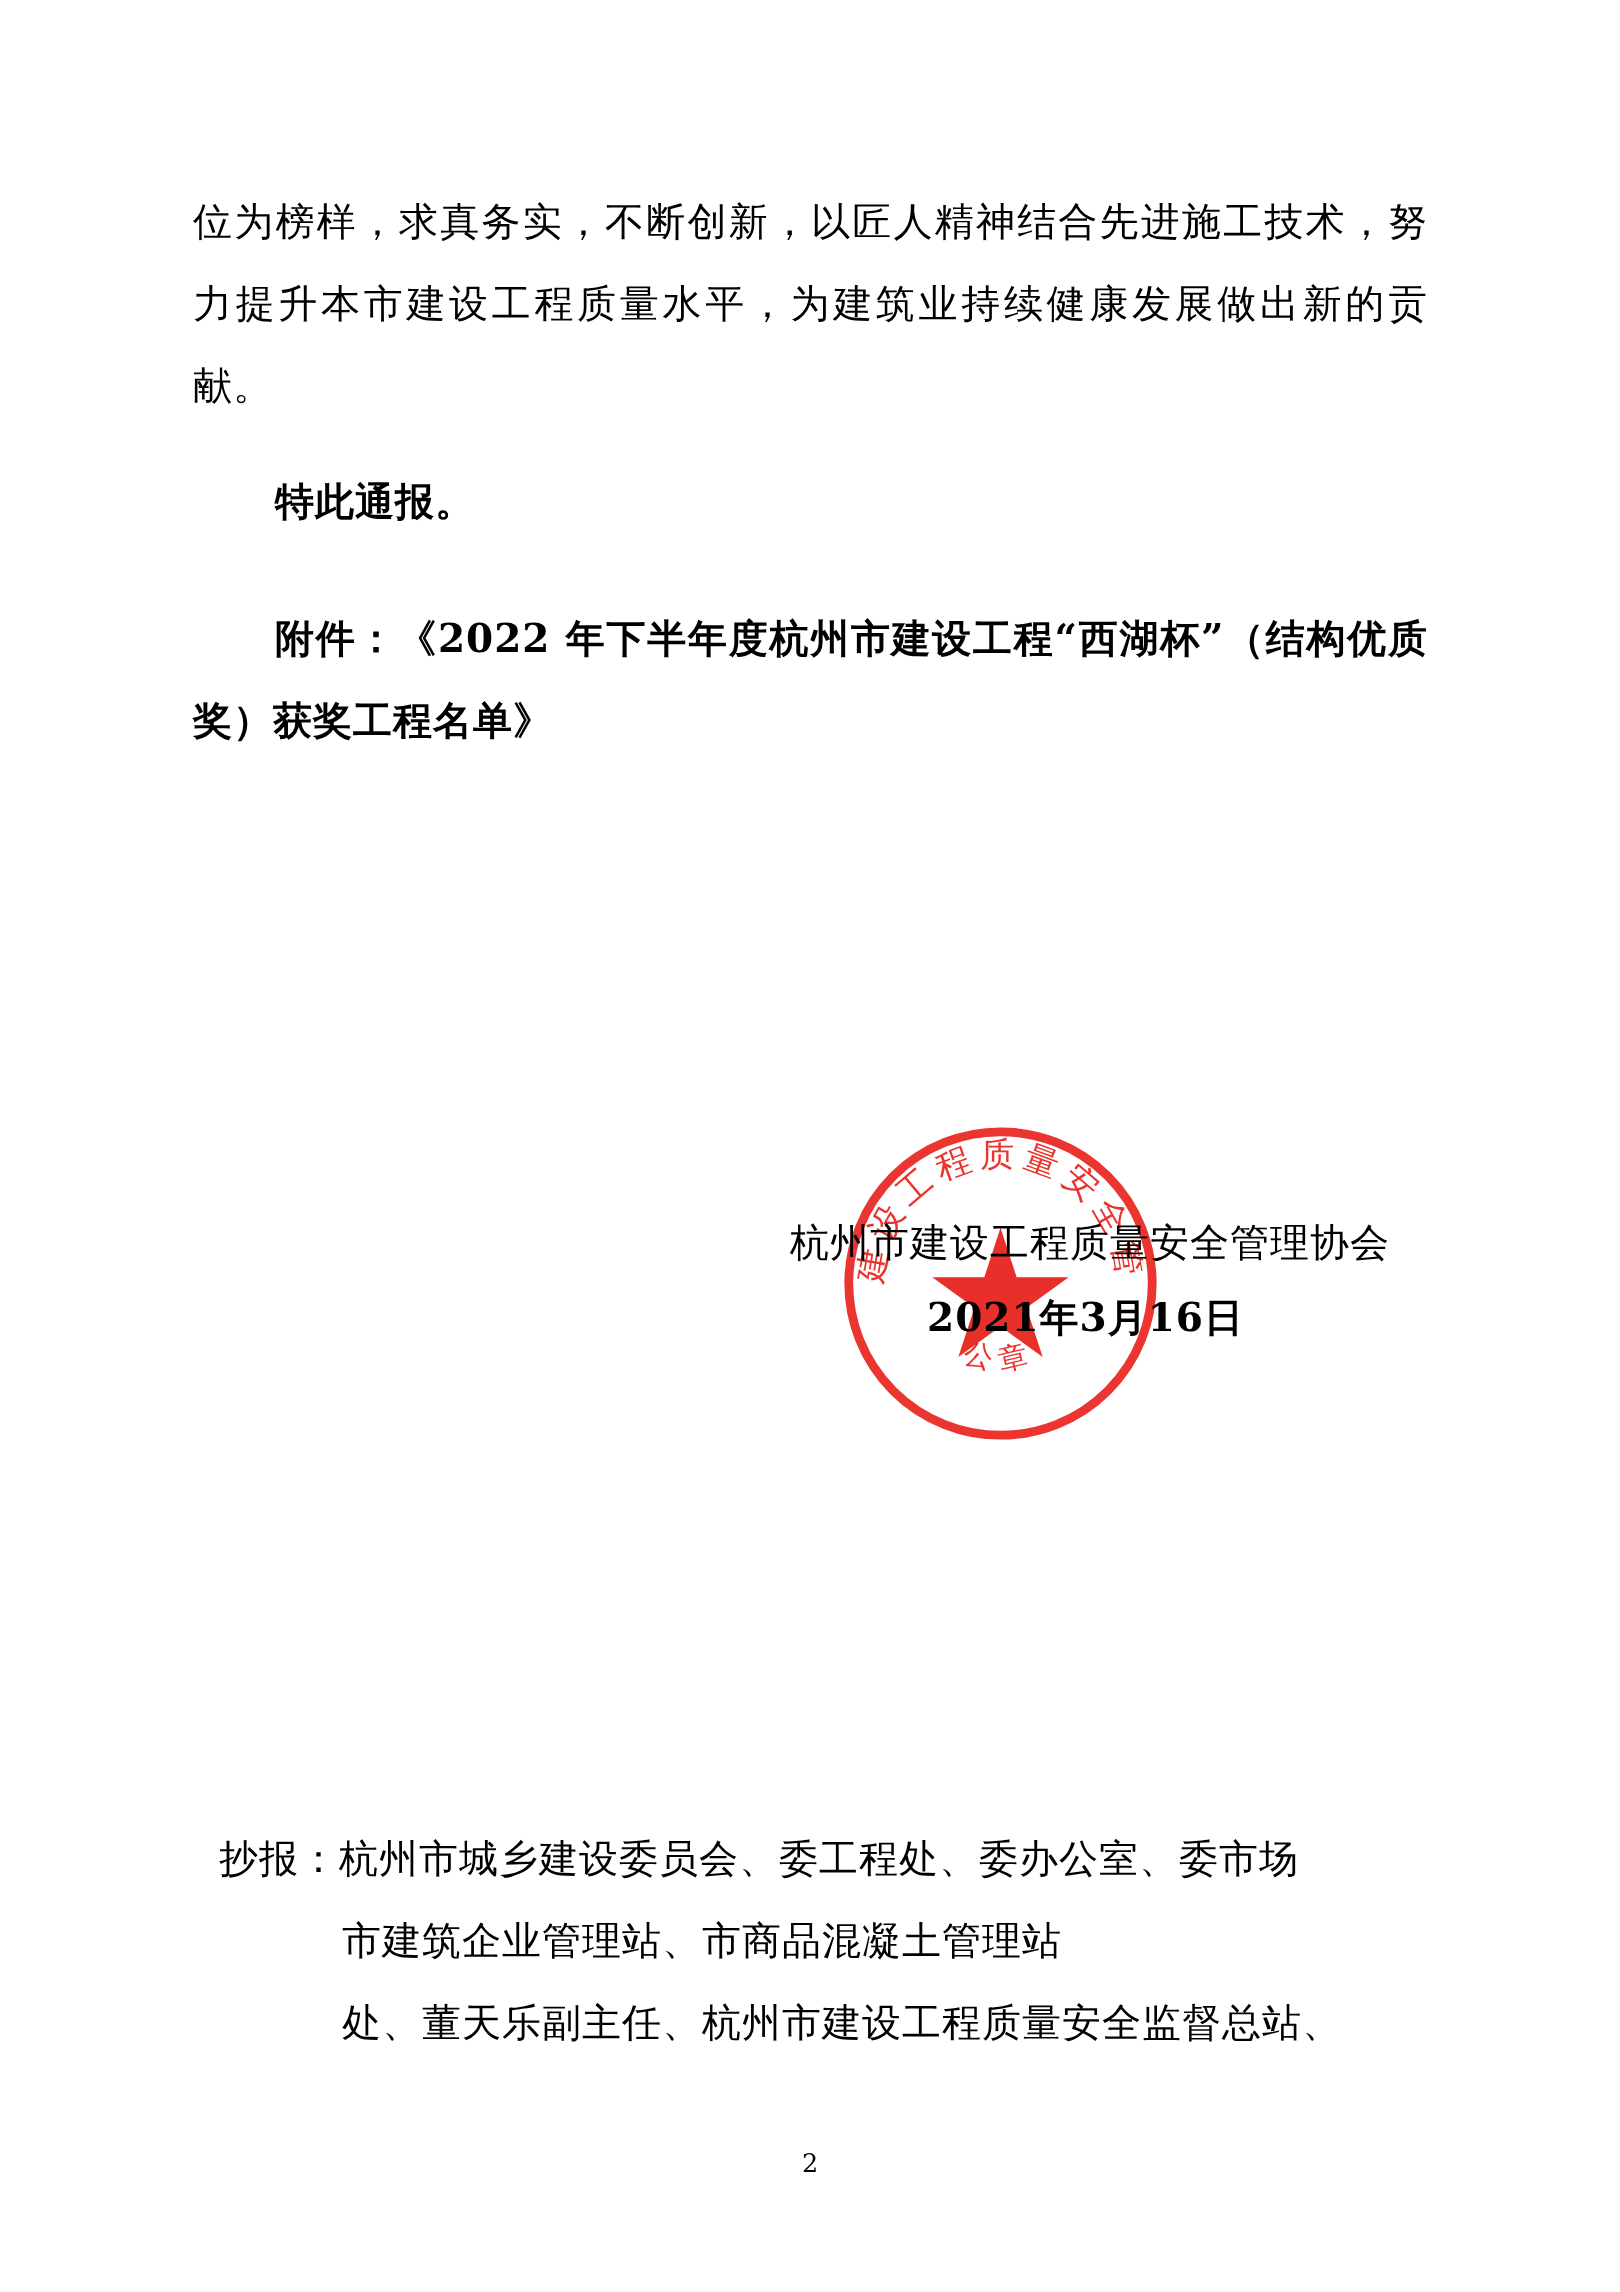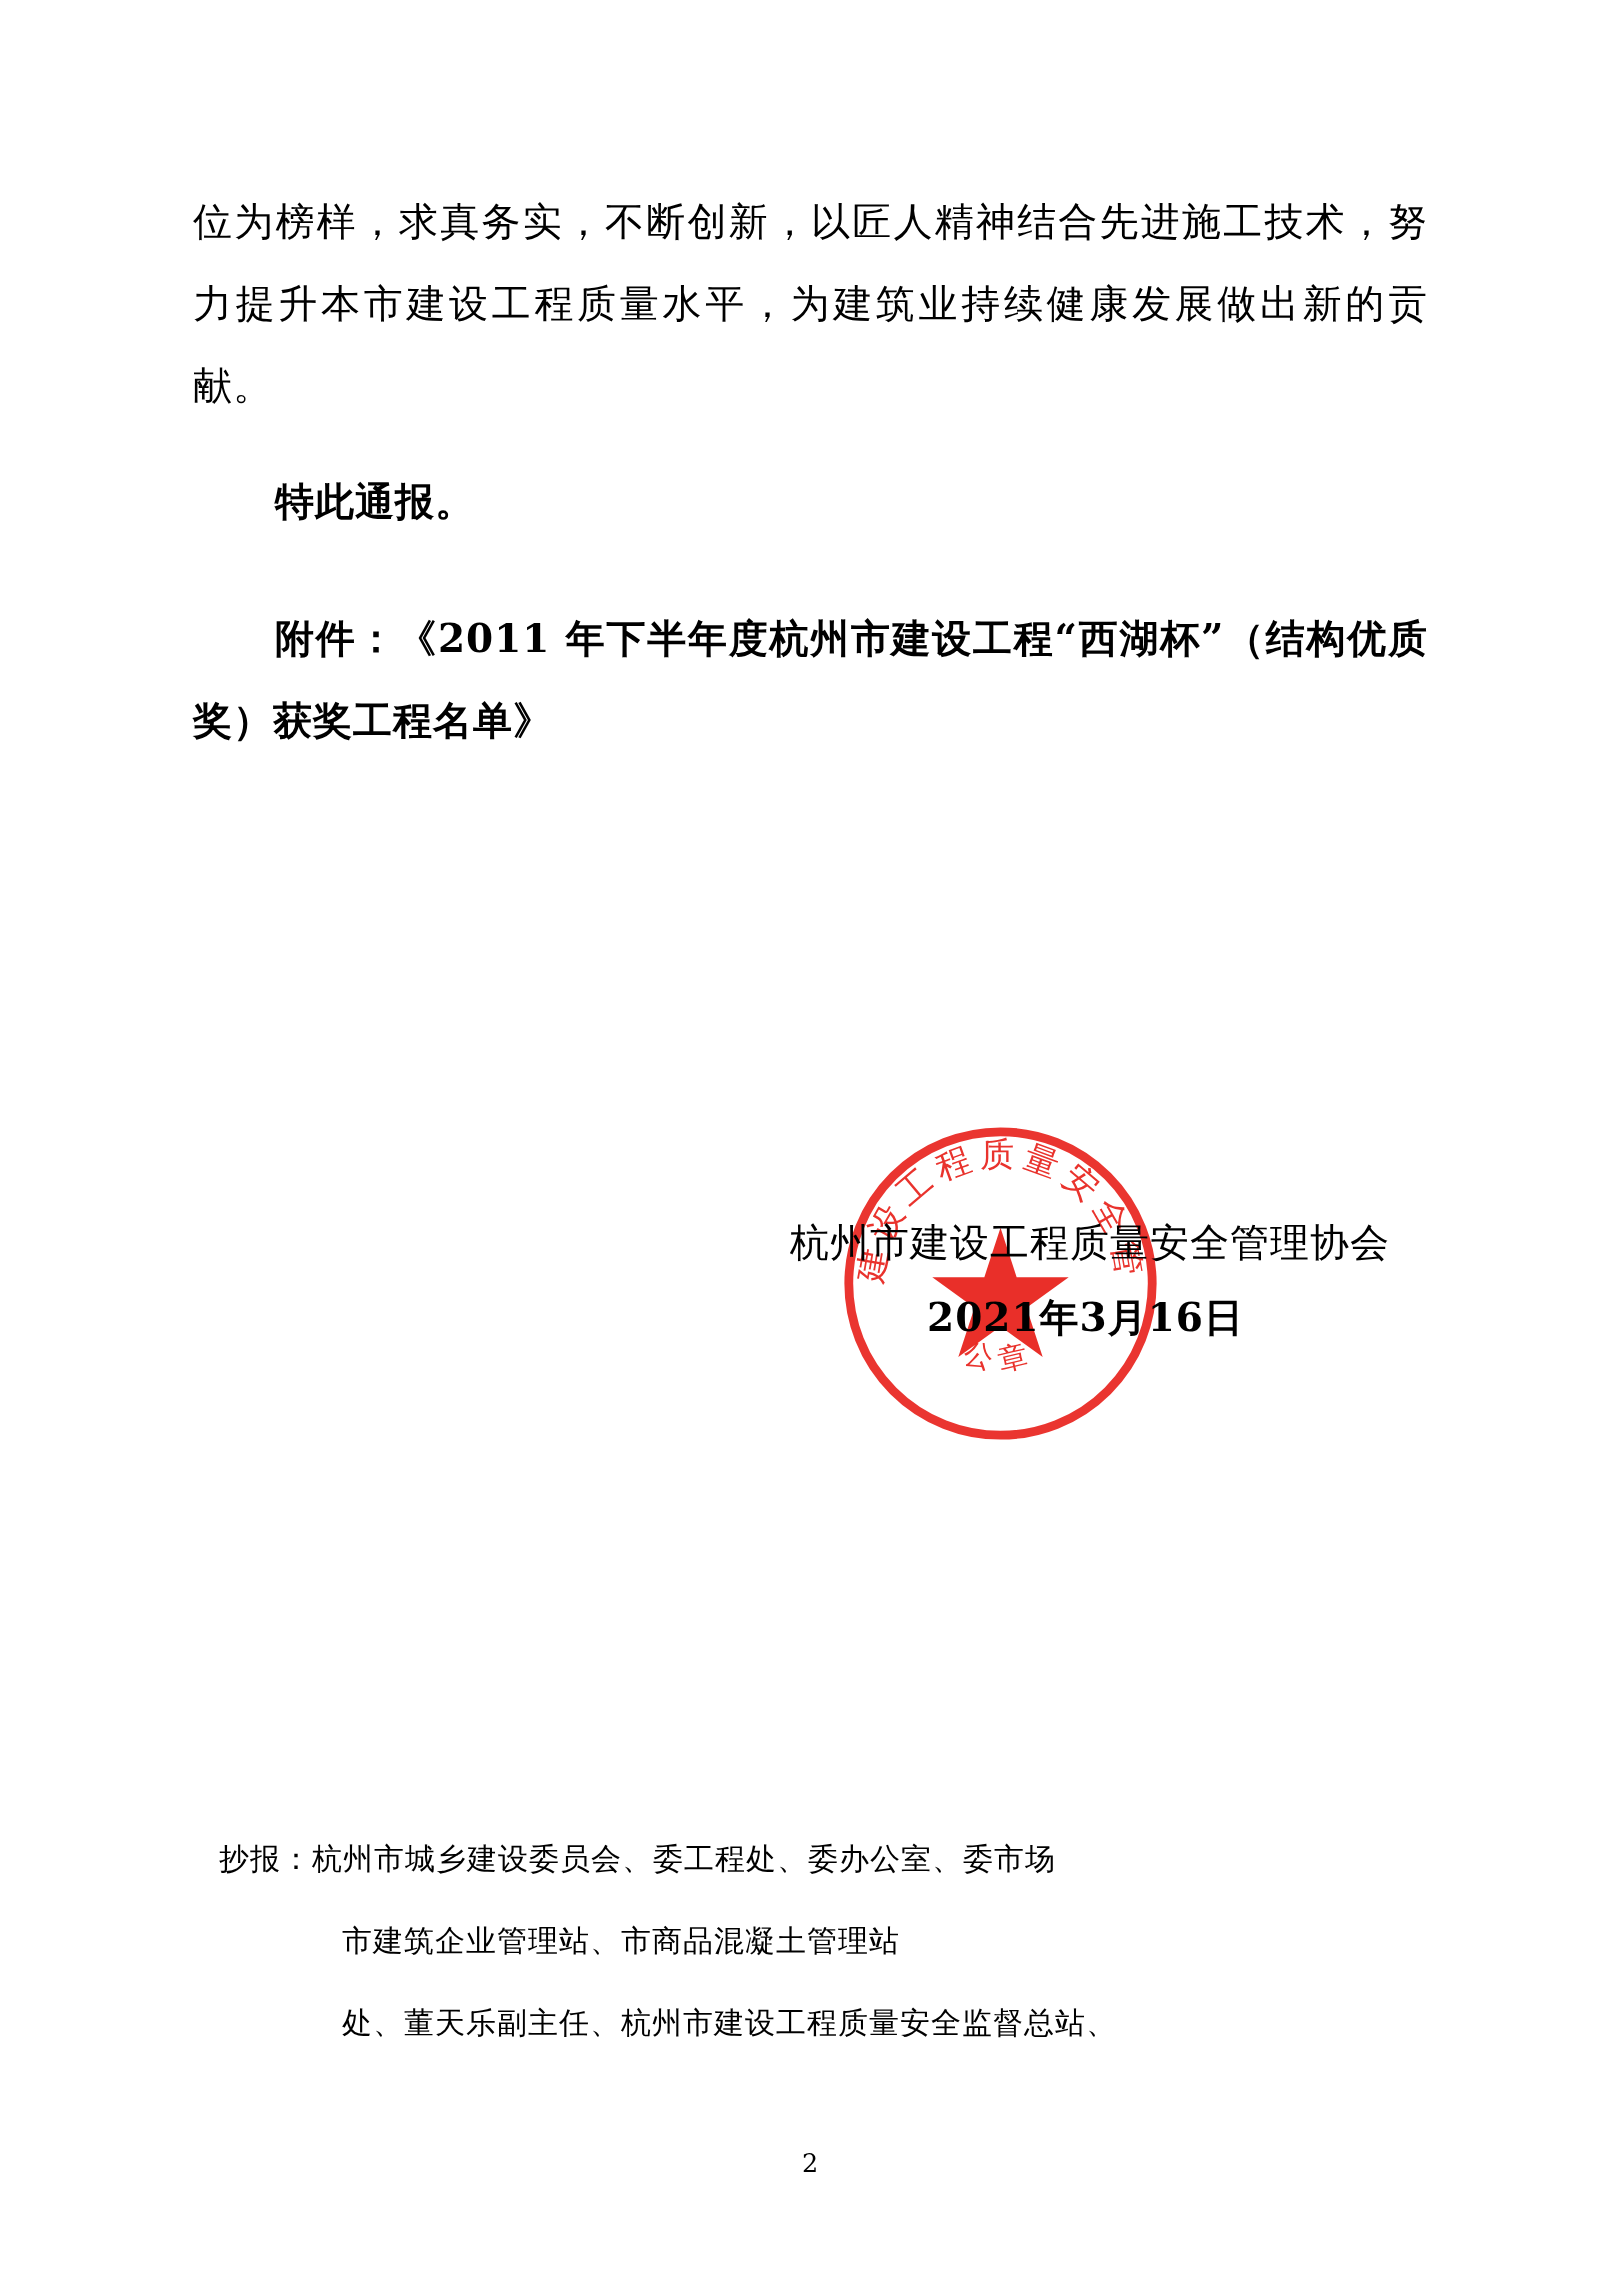--- a/index.html
+++ b/index.html
@@ -80,21 +80,21 @@
   .seal svg { display: block; }
 
   
   .cc-block {
     position: absolute;
     left: 218px;
     top: 1818px;
     width: 1206px;
   }
   .cc-line {
-    font-size: 30px;
+    font-size: 39px;
     line-height: 82px;
     letter-spacing: 1px;
     white-space: pre-wrap;
   }
   .cc-line.hang {
     padding-left: 123px;
   }
 
   .page-number {
     position: absolute;
@@ -113,21 +113,21 @@
 
   <div class="content">
     <p class="para hang">位为榜样，求真务实，不断创新，以匠人精神结合先进施工技术，努力提升本市建设工程质量水平，为建筑业持续健康发展做出新的贡献。</p>
 
     <div class="gap-small"></div>
 
     <p class="para indent">特此通报。</p>
 
     <div class="gap-med"></div>
 
-    <p class="para indent">附件：《2011 年下半年度杭州市建设工程“西湖杯”（结构优质奖）获奖工程名单》</p>
+    <p class="para indent">附件：《2022 年下半年度杭州市建设工程“西湖杯”（结构优质奖）获奖工程名单》</p>
   </div>
 
   <div class="seal">
     <svg width="323" height="323" viewBox="0 0 330 330" xmlns="http://www.w3.org/2000/svg">
       <defs>
         <path id="arcTop" d="M 45,165 A 120,120 0 0 1 285,165" fill="none"></path>
         <path id="arcBottom" d="M 78,165 A 87,87 0 0 0 252,165" fill="none"></path>
       </defs>
       <circle cx="165" cy="165" r="155" fill="none" stroke="#e8241e" stroke-width="9" opacity="0.92"></circle>
       <text font-family="'DejaVu Serif','Liberation Serif',serif" font-size="35" fill="#e8241e" opacity="0.93" letter-spacing="7">

